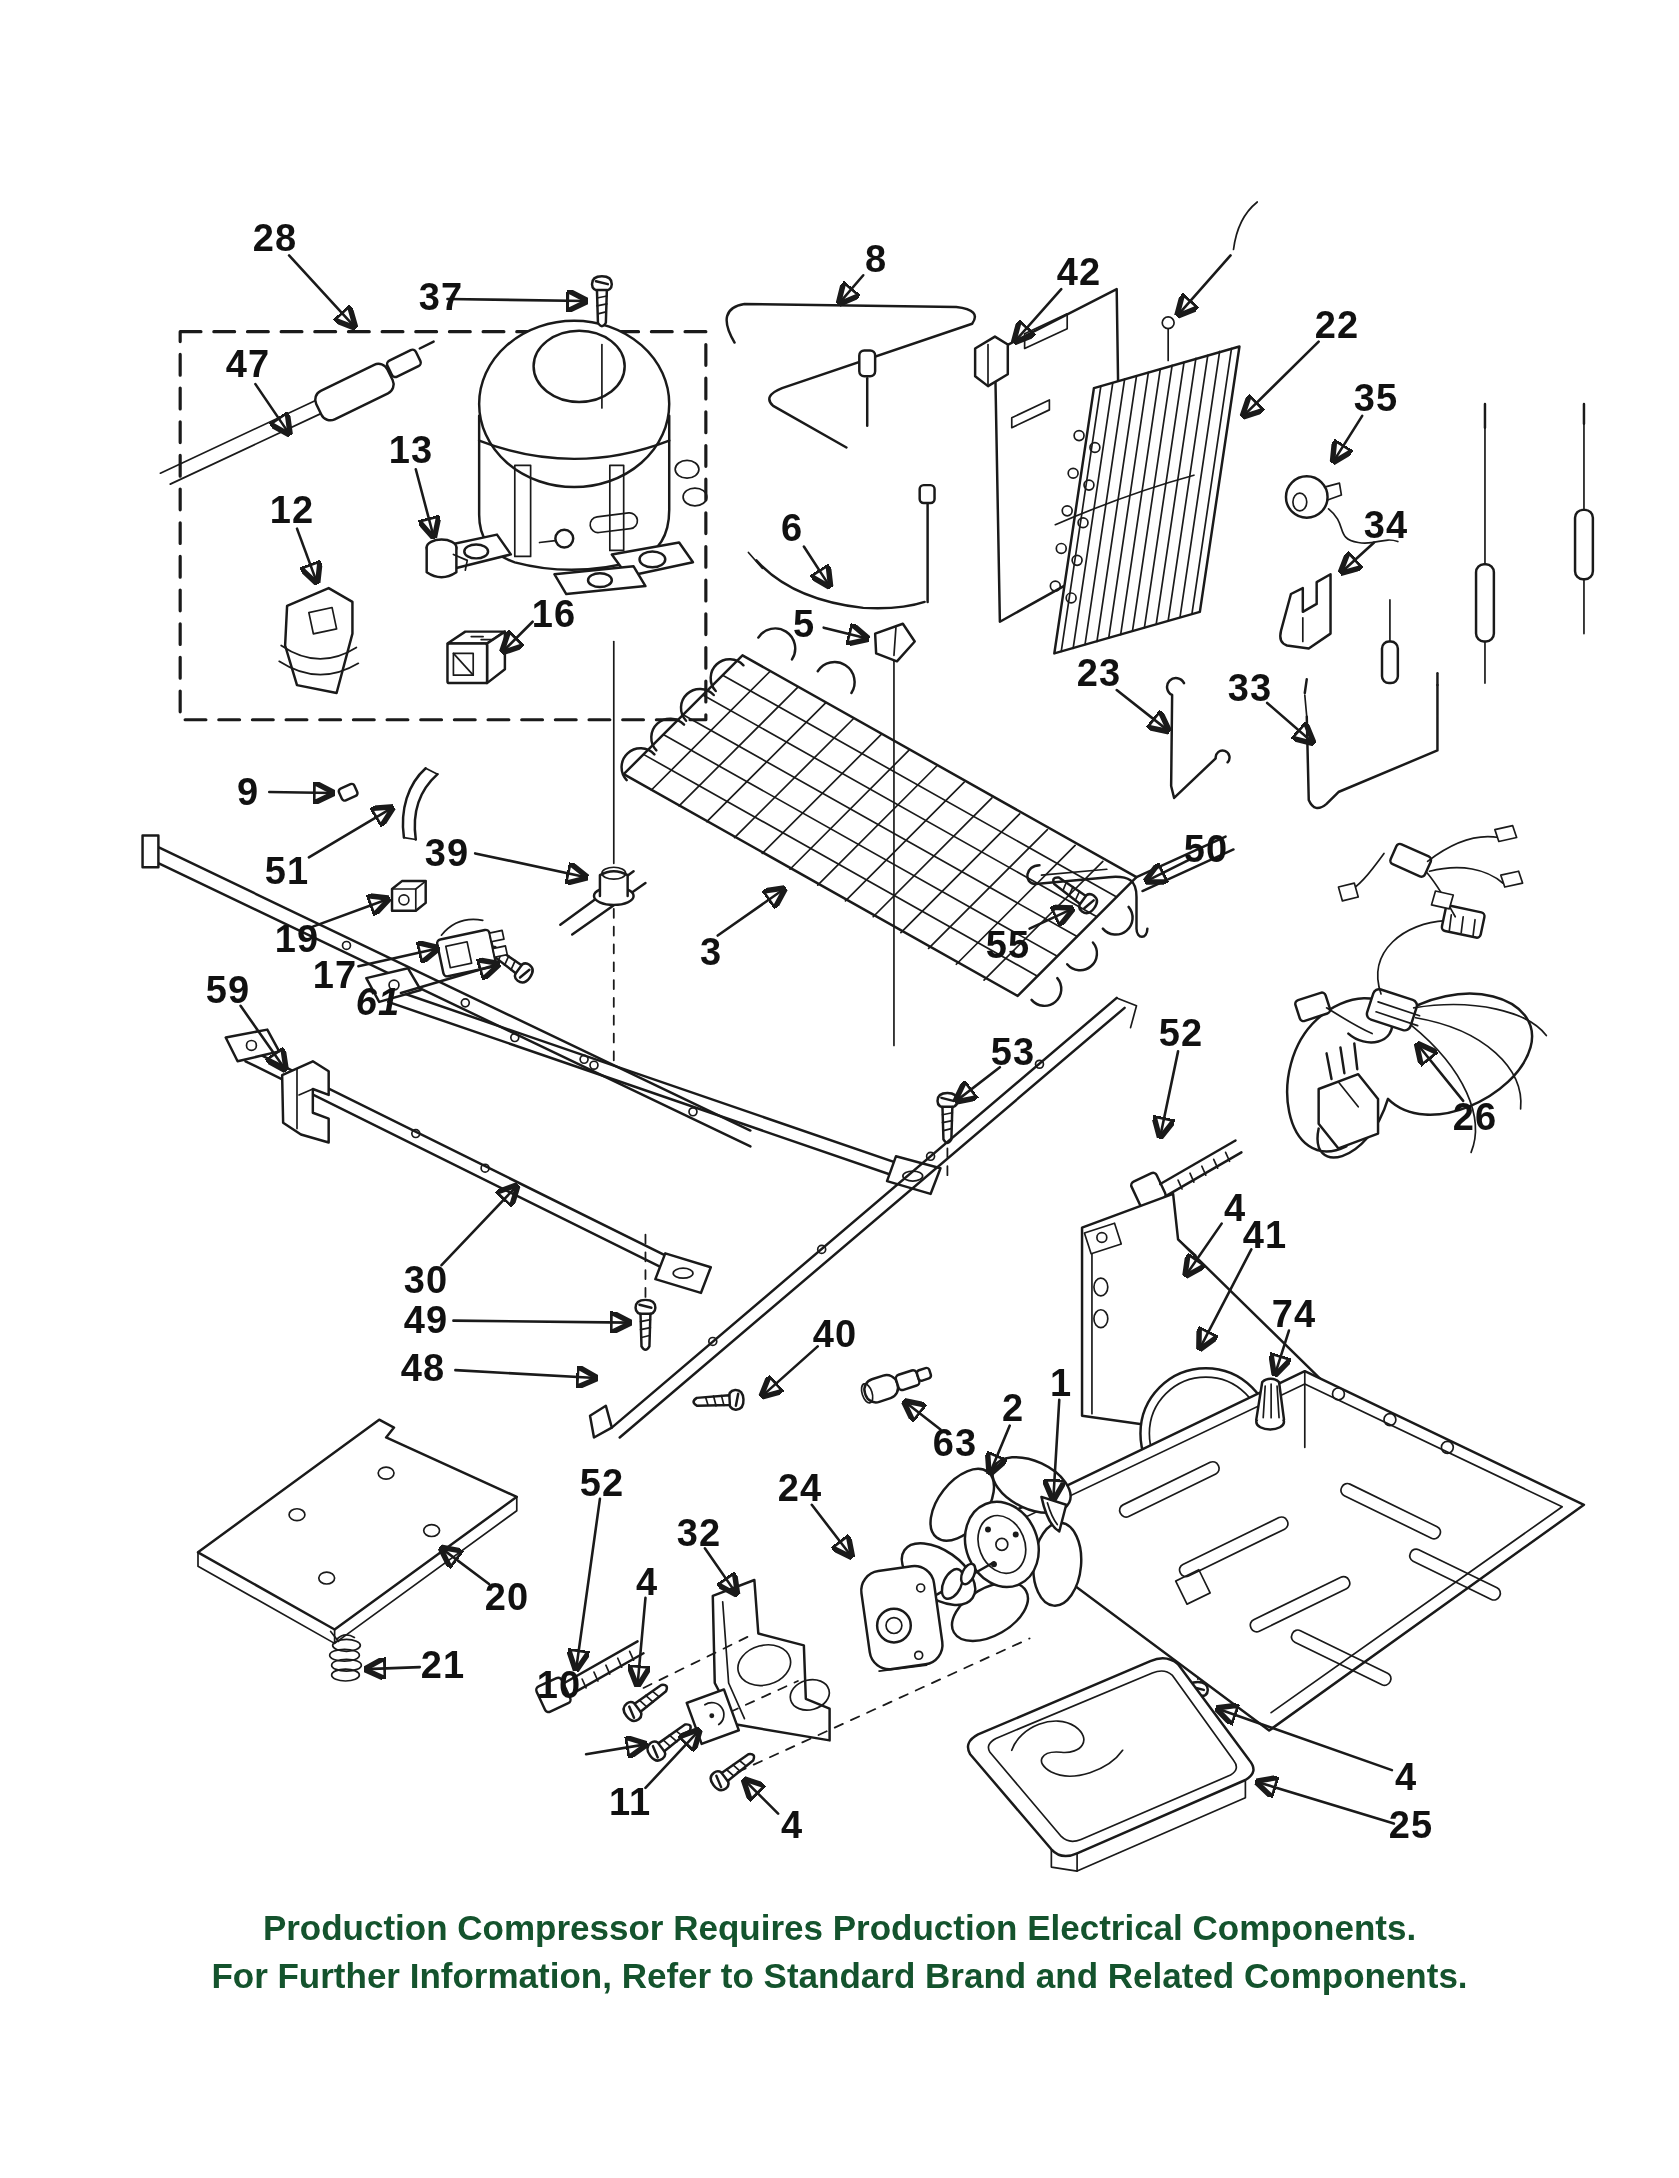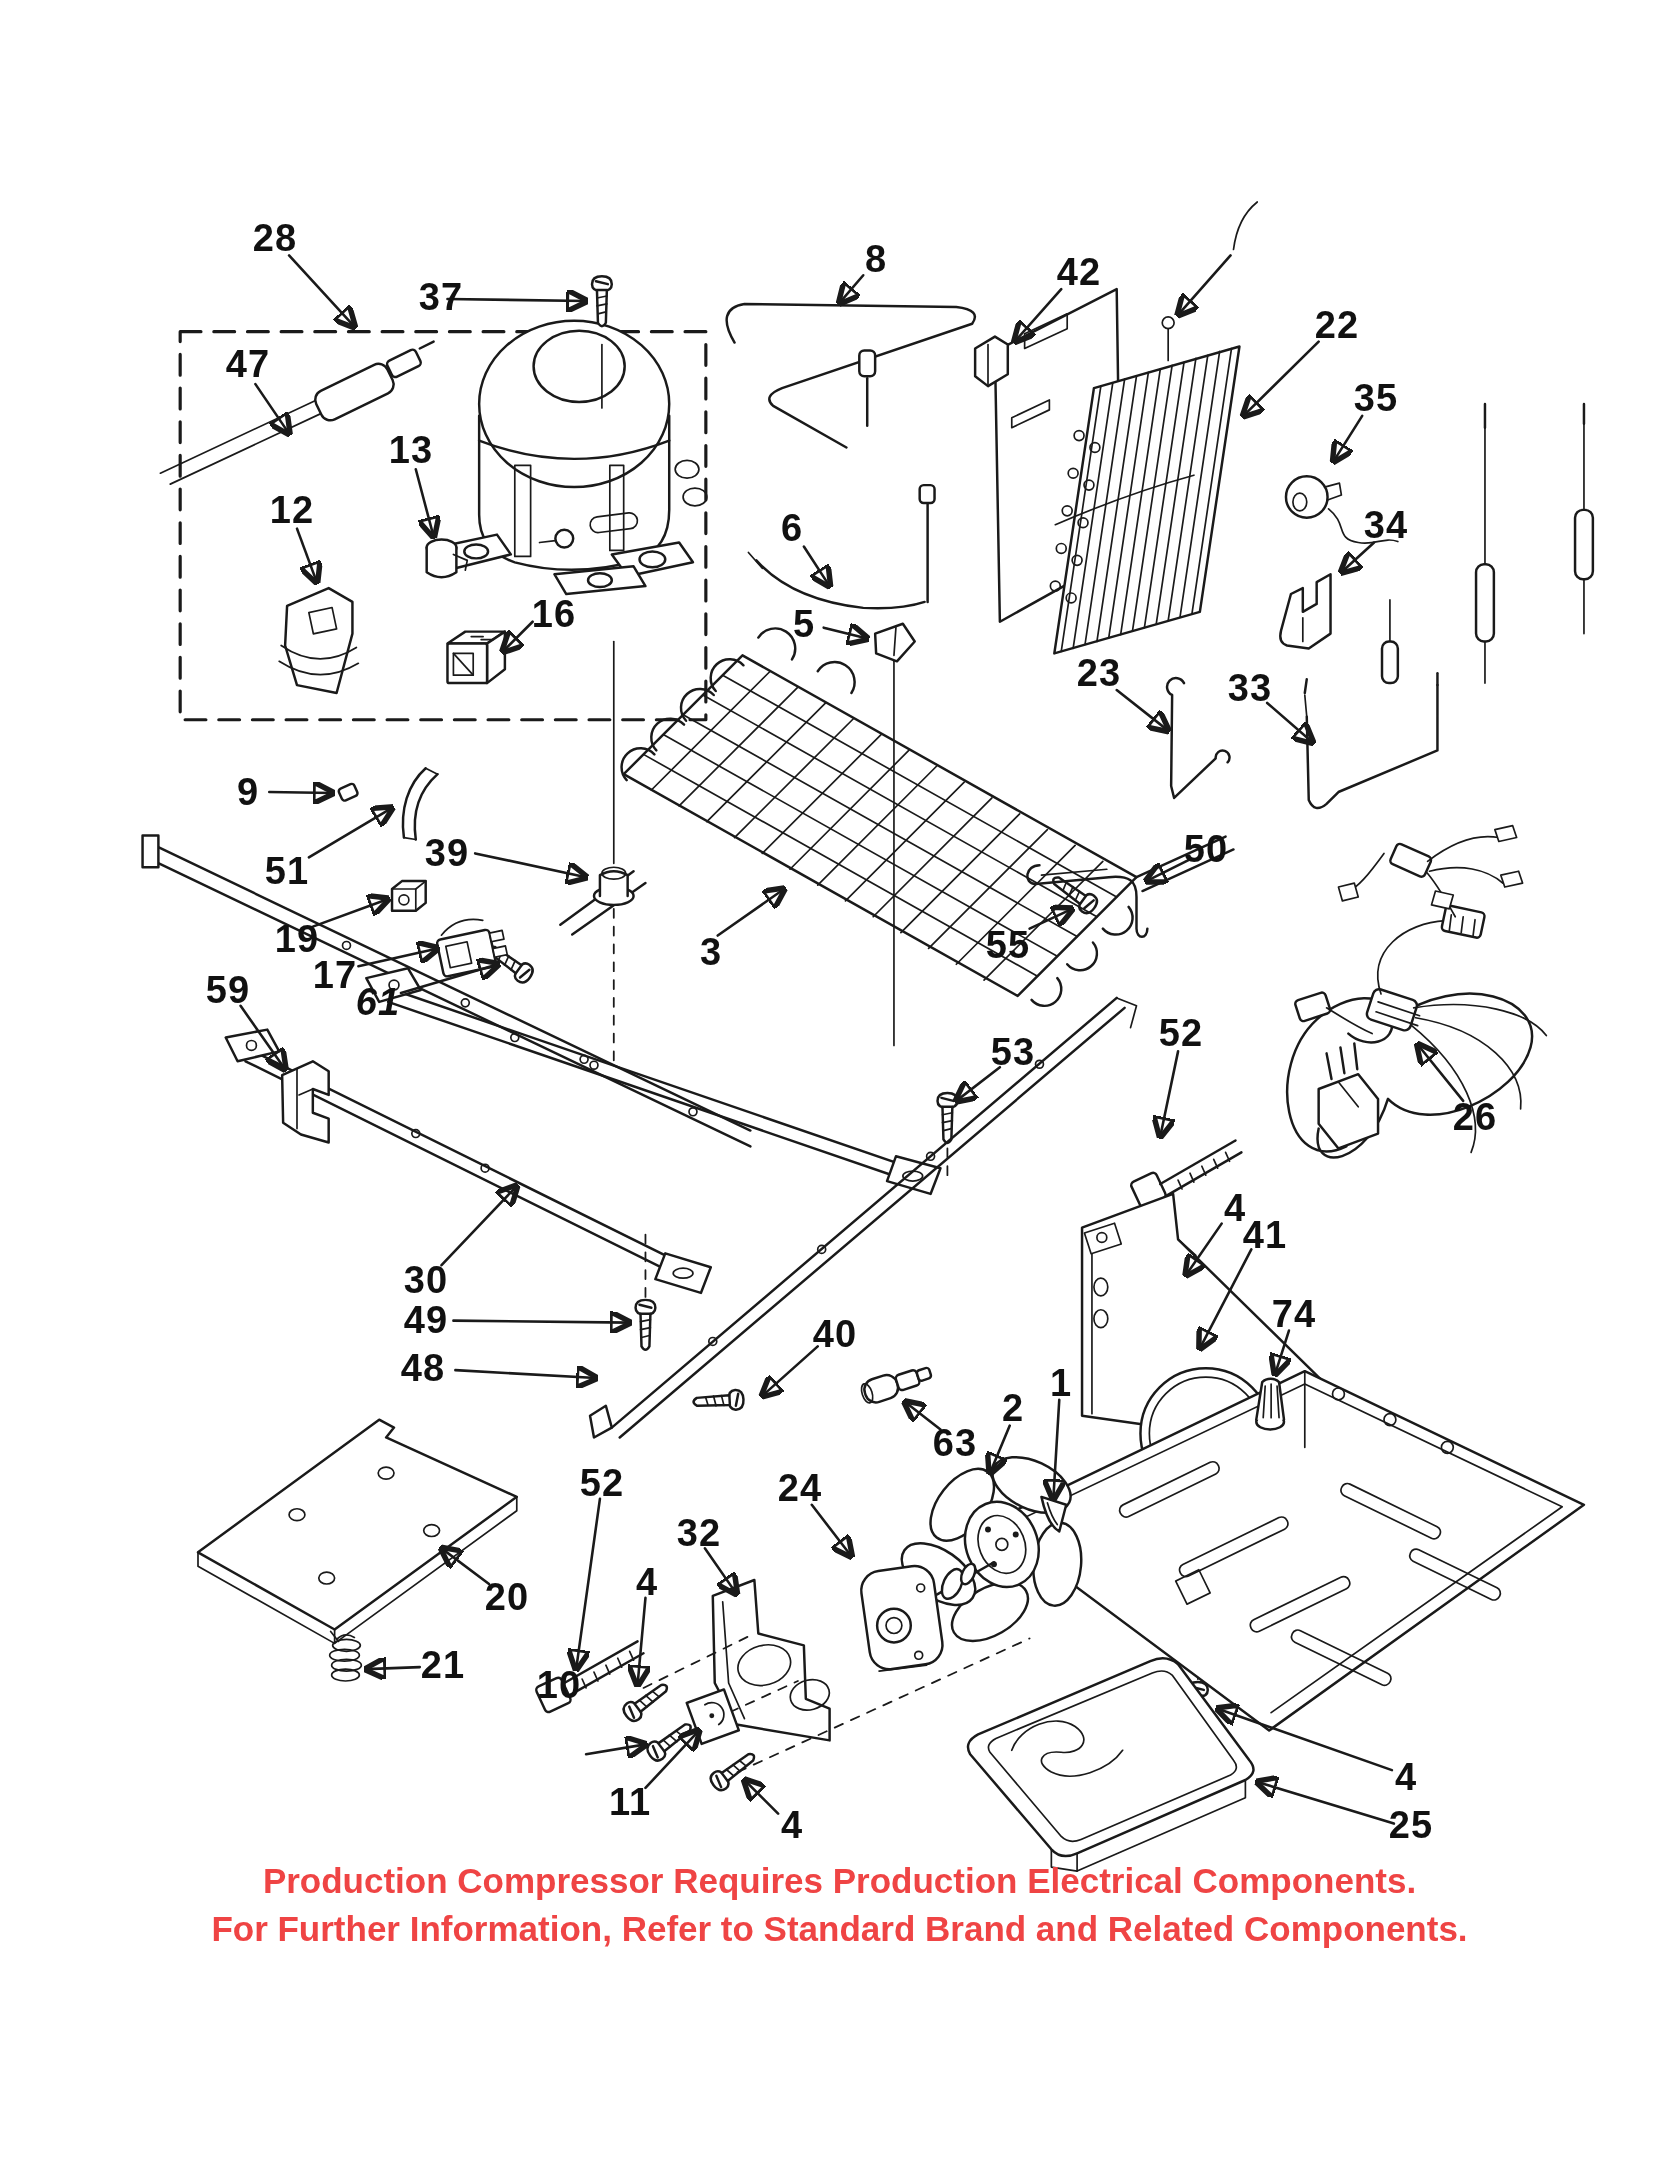--- a/index.html
+++ b/index.html
@@ -14,22 +14,22 @@
   svg .t  { stroke-width:1.7; }
   svg .dash  { stroke-dasharray:21 13; stroke-width:3.2; }
   svg .dashf { stroke-dasharray:9 9; stroke-width:1.8; }
   svg .lead  { stroke-width:2.6; marker-end:url(#arr); }
   #labels-layer { position:absolute; left:0; top:0; width:100%; height:100%; }
   .part-label {
     position:absolute; transform:translate(-50%,-50%);
     font-weight:700; font-size:38px; color:#111; letter-spacing:1px; white-space:nowrap;
   }
   #caption {
-    position:absolute; left:0; right:0; top:1857px; text-align:center;
-    font-weight:700; font-size:35px; line-height:48px; color:#ef4444;
+    position:absolute; left:0; right:0; top:1904px; text-align:center;
+    font-weight:700; font-size:35px; line-height:48px; color:#14532d;
   }
 </style>
 </head>
 <body>
 
 <div id="page">
 
 <svg id="art" width="1679" height="2178" viewBox="0 0 1696 2200">
   <defs>
     <marker id="arr" viewBox="0 0 10 10" refX="9" refY="5" markerWidth="8.5" markerHeight="8.5" orient="auto-start-reverse">

